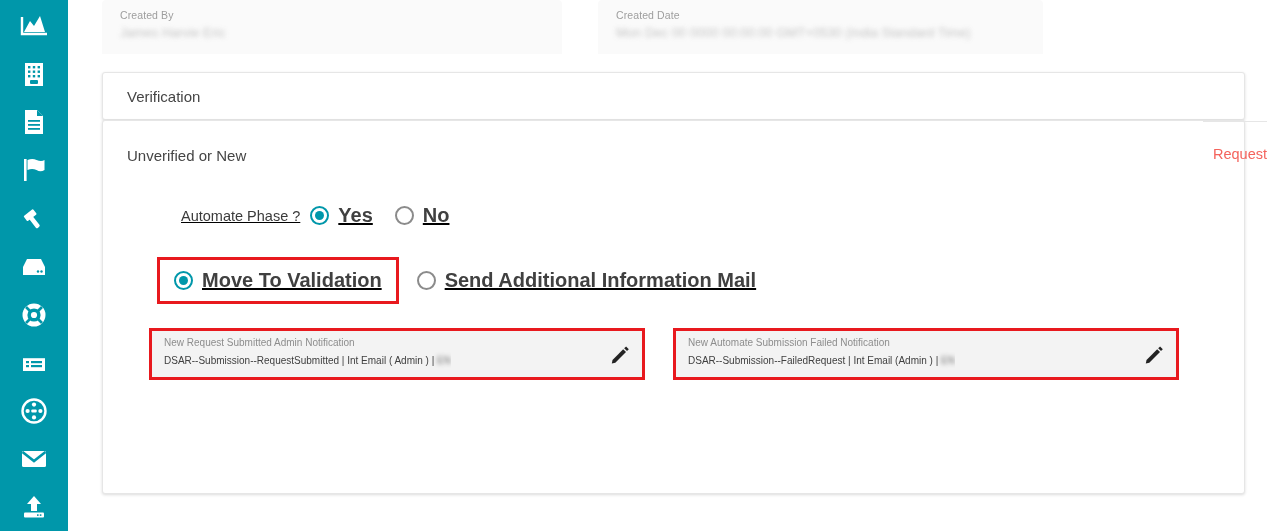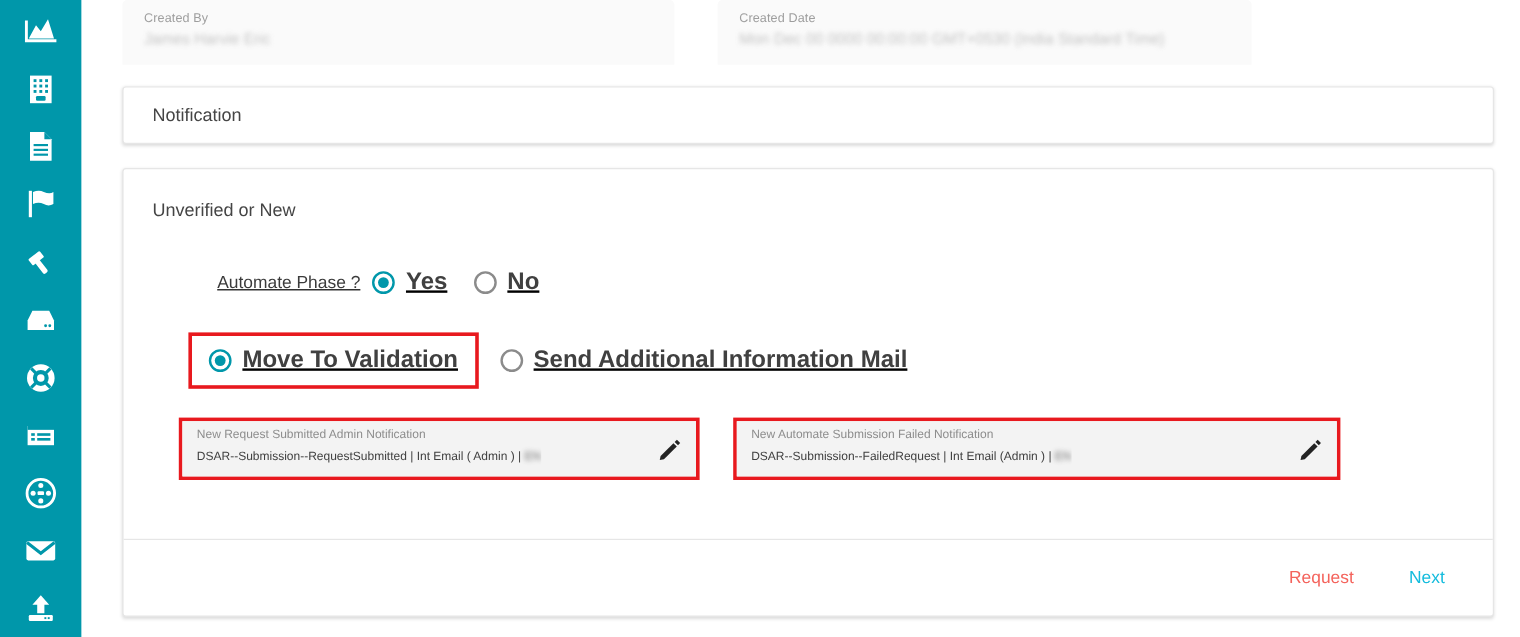--- a/index.html
+++ b/index.html
@@ -83,23 +83,22 @@
     margin-top: 18px;
     height: 48px;
     display: flex; align-items: center;
     padding-left: 24px;
   }
   .card-title {
     font-size: 15px; color: #454545; font-weight: 400;
   }
 
   .card-phase {
-    margin-top: 20px;
     height: 374px;
-    display: flex; flex-direction: column;
+    display: flex; flex-direction: row;
   }
   .phase-body { flex: 1; padding: 26px 24px 0 24px; }
   .phase-heading {
     font-size: 15px; color: #454545;
     margin-bottom: 40px;
   }
 
   
   .radio-row { display: flex; align-items: center; }
   .row-automate { margin-left: 54px; margin-bottom: 30px; text-decoration: underline; }
@@ -137,21 +136,21 @@
   .move-box {
     display: flex; align-items: center;
     padding: 9px 14px 9px 14px;
   }
 
   
   .notif-row {
     display: flex; gap: 28px;
     margin-left: 22px;
   }
-  .notif-wrap.left  { width: 434px; }
+  .notif-wrap.left  { width: 496px; }
   .notif-wrap.right { width: 506px; }
   .notif-field {
     background: #f3f3f3;
     height: 46px;
     padding: 5px 12px 0 12px;
     display: flex; align-items: flex-start;
     justify-content: space-between;
     position: relative;
   }
   .notif-texts { overflow: hidden; }
@@ -339,21 +338,21 @@
         <div class="meta-label">Created By</div>
         <div class="meta-value redacted">James Harvie Eric</div>
       </div>
       <div class="meta-field created-date">
         <div class="meta-label">Created Date</div>
         <div class="meta-value redacted">Mon Dec 00 0000 00:00:00 GMT+0530 (India Standard Time)</div>
       </div>
     </div>
 
     <section class="card card-verification">
-      <span class="card-title">Notification</span>
+      <span class="card-title">Verification</span>
     </section>
 
     <section class="card card-phase">
       <div class="phase-body">
 
         <div class="phase-heading">Unverified or New</div>
 
         <div class="radio-row row-automate">
           <span class="automate-label">Automate Phase ?</span>
 

